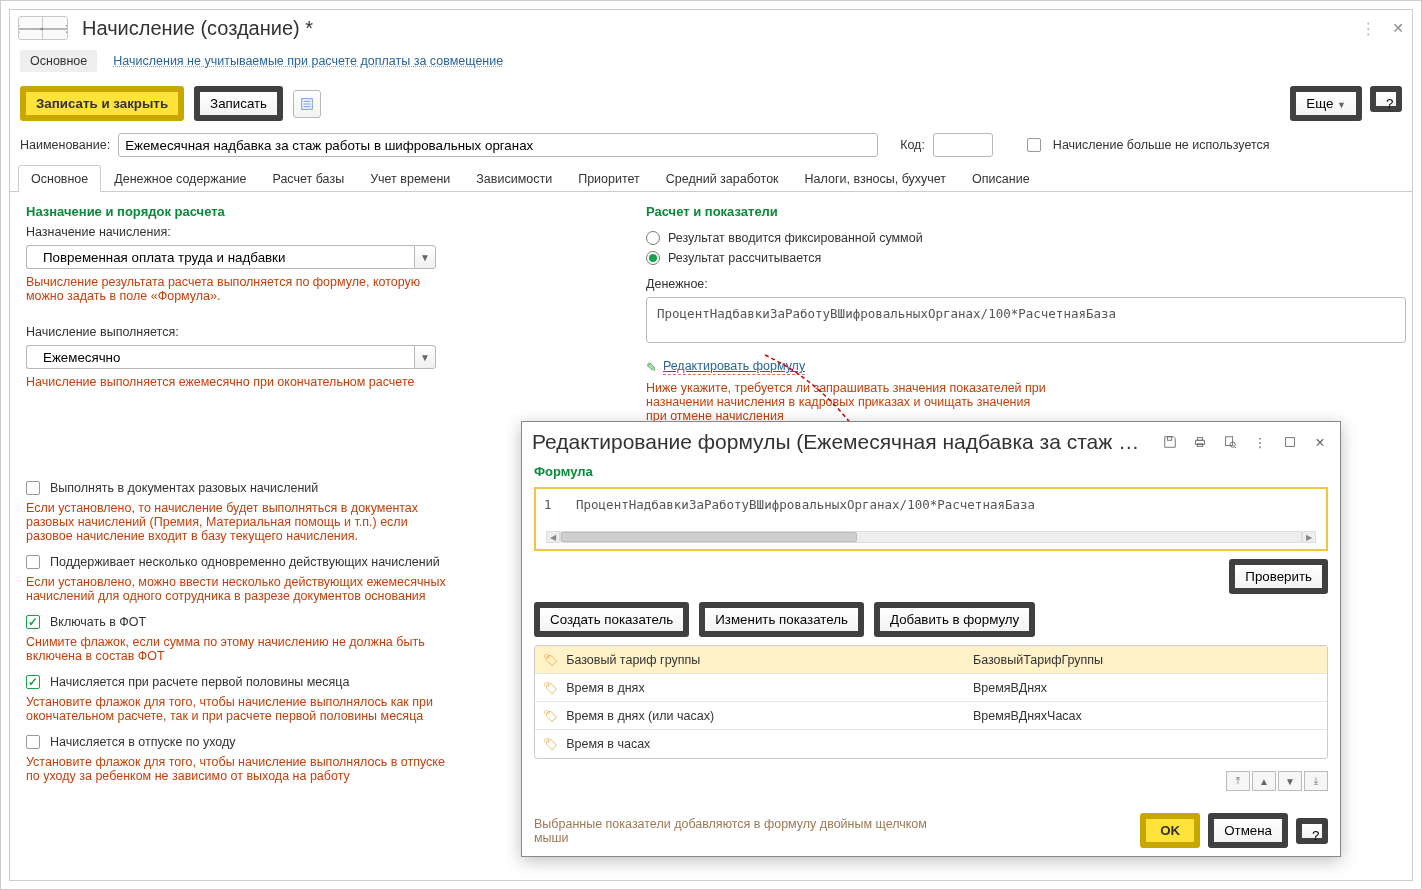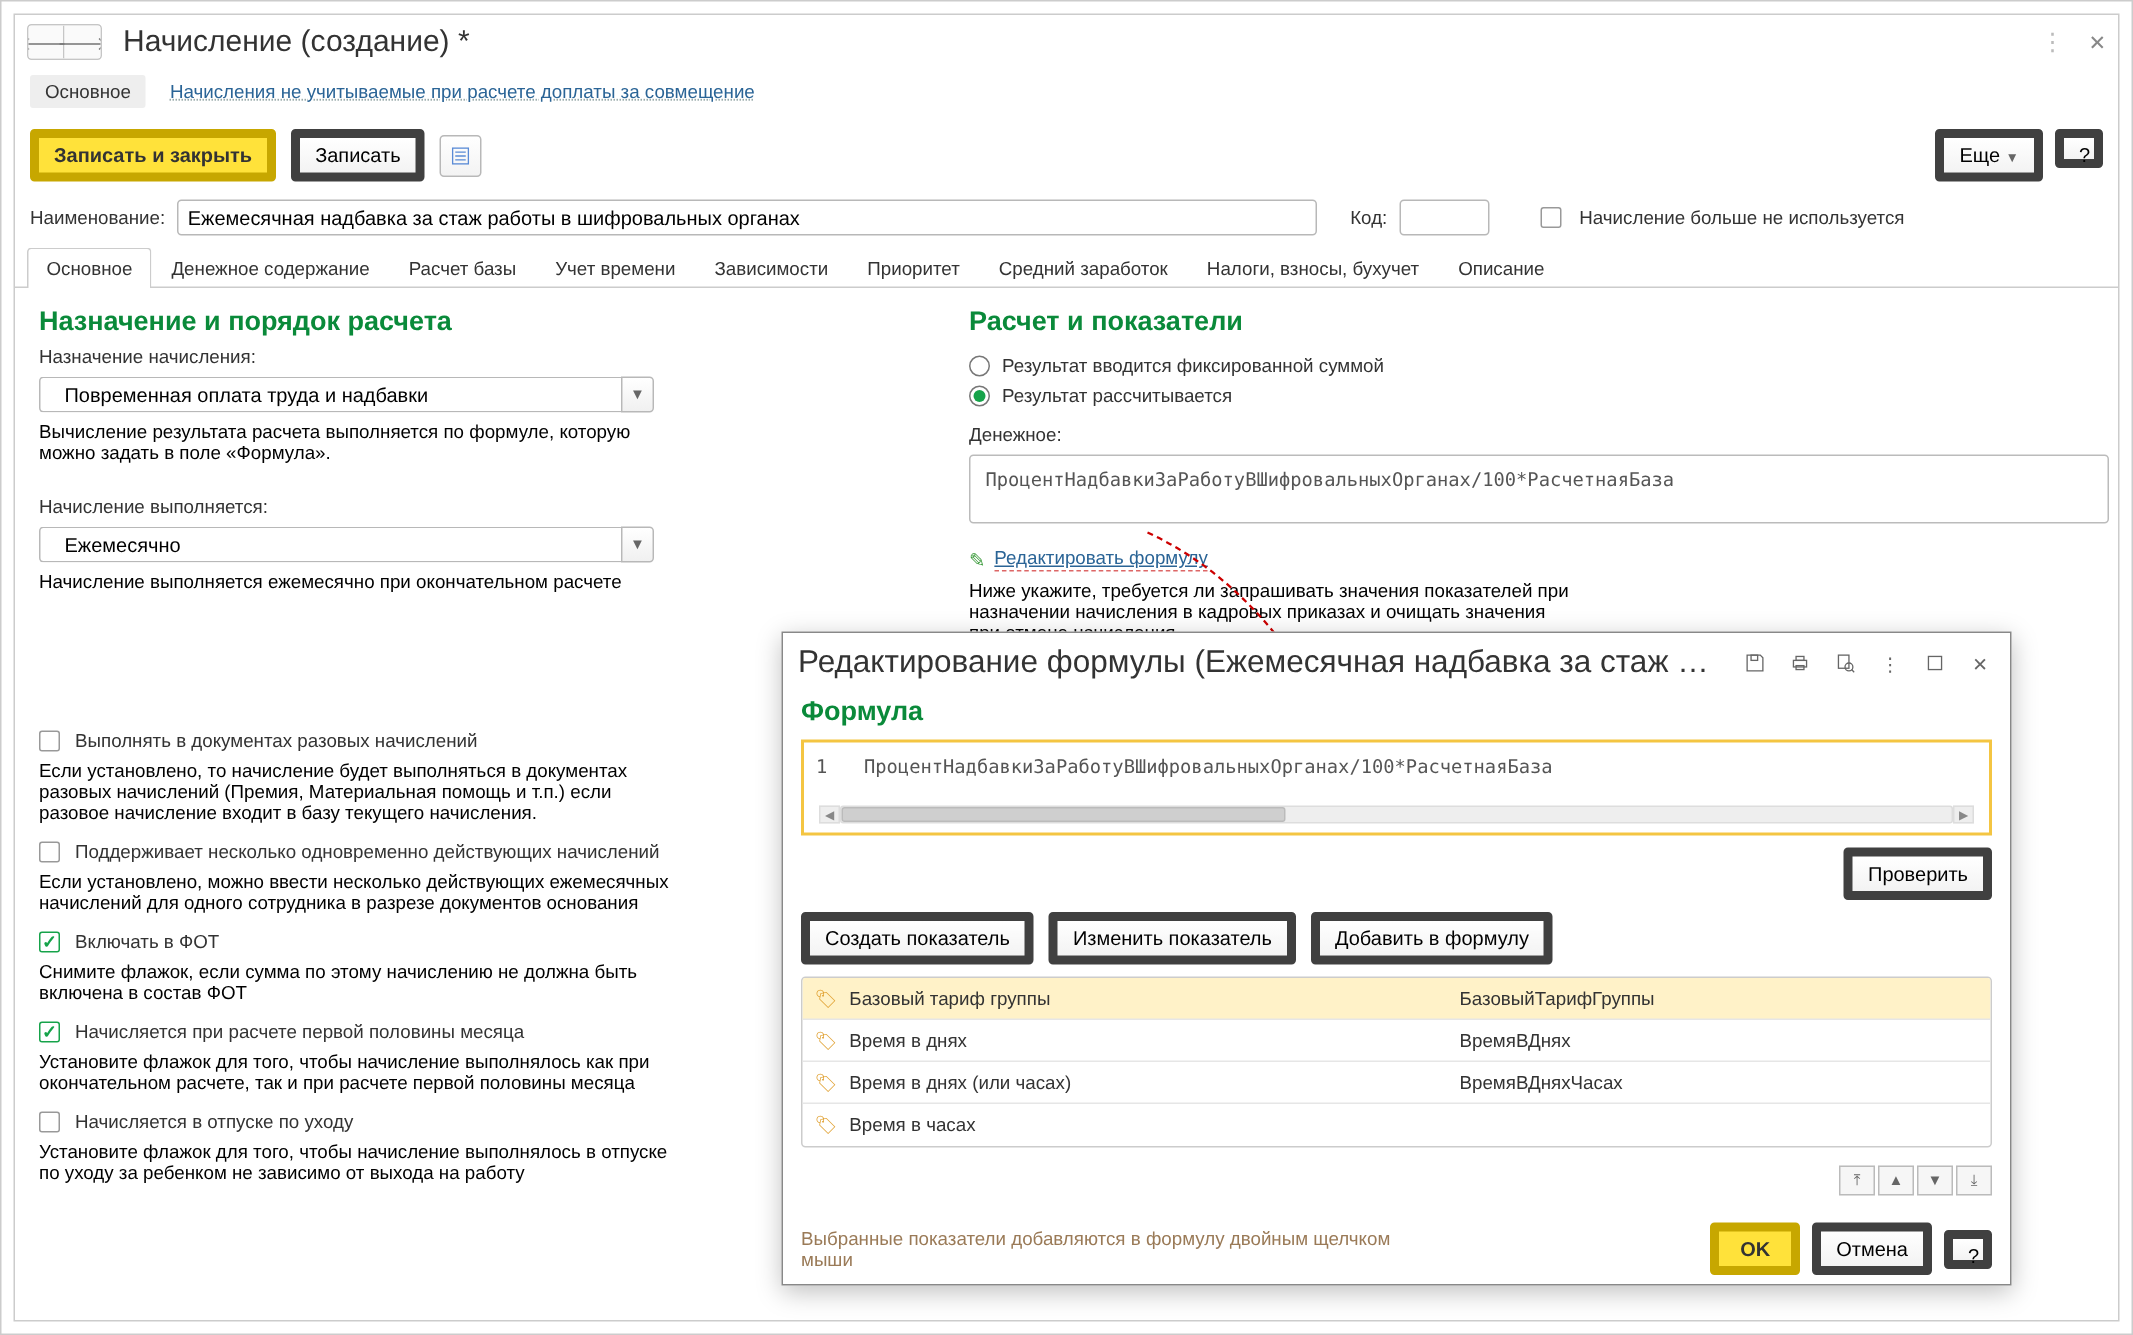--- a/index.html
+++ b/index.html
@@ -33,25 +33,25 @@
   .input.name { flex:0 0 760px; width:760px; }
   .input.code { width:60px; }
   .chk { width:14px; height:14px; border:1px solid #999; border-radius:2px; display:inline-flex; align-items:center; justify-content:center; margin-right:4px; }
   
   .tabs { display:flex; padding:0 8px; border-bottom:1px solid #ccc; }
   .tab { padding:6px 12px; border:1px solid transparent; border-bottom:none; margin-bottom:-1px; color:#333; }
   .tab.active { border-color:#ccc; background:#fff; border-radius:3px 3px 0 0; }
   
   .body { display:flex; gap:30px; padding:10px 16px; flex:1; overflow:hidden; position:relative; }
   .col { flex:1; display:flex; flex-direction:column; gap:6px; }
-  .section-title { color:#0a8a3a; font-weight:bold; margin-top:2px; font-size:18px; }
+  .section-title { color:#0a8a3a; font-weight:bold; margin-top:2px; font-size:13px; }
   .combo { display:flex; align-items:stretch; width:410px; }
   .combo .input{ flex:1; border-right:none; border-radius:3px 0 0 3px;padding-left:16px; }
   .combo .cbtn{ width:22px; border:1px solid #b8b8b8; border-radius:0 3px 3px 0; background:linear-gradient(#fff,#f0f0f0); display:flex; align-items:center; justify-content:center; color:#666; font-size:10px;}
-  .hint { color:#000000; }
+  .hint { color:#c2410c; }
   .radio { display:flex; align-items:center; gap:8px; }
   .radio .dot { width:14px; height:14px; border:1px solid #777; border-radius:50%; display:flex; align-items:center; justify-content:center; }
   .radio .dot.filled::after{ content:""; width:8px; height:8px; background:#16a34a; border-radius:50%; display:block;}
   .formula-box { border:1px solid #bbb; border-radius:3px; padding:8px 10px; min-height:46px; font-family:Consolas, monospace; font-size:12.5px; color:#555; width:760px; }
   .editlink { display:flex; align-items:center; gap:6px; }
   .editlink a{ color:#2a6496; border-bottom:1px dashed #d66; padding-bottom:1px; }
   .pen { color:#3a9a3a; font-size:13px; }
   .chkrow { display:flex; align-items:flex-start; gap:6px; }
   .chkrow .chk.cg { border-color:#16a34a; }
   .chk .tick{ color:#16a34a; font-weight:bold; line-height:1; font-size:12px;}

